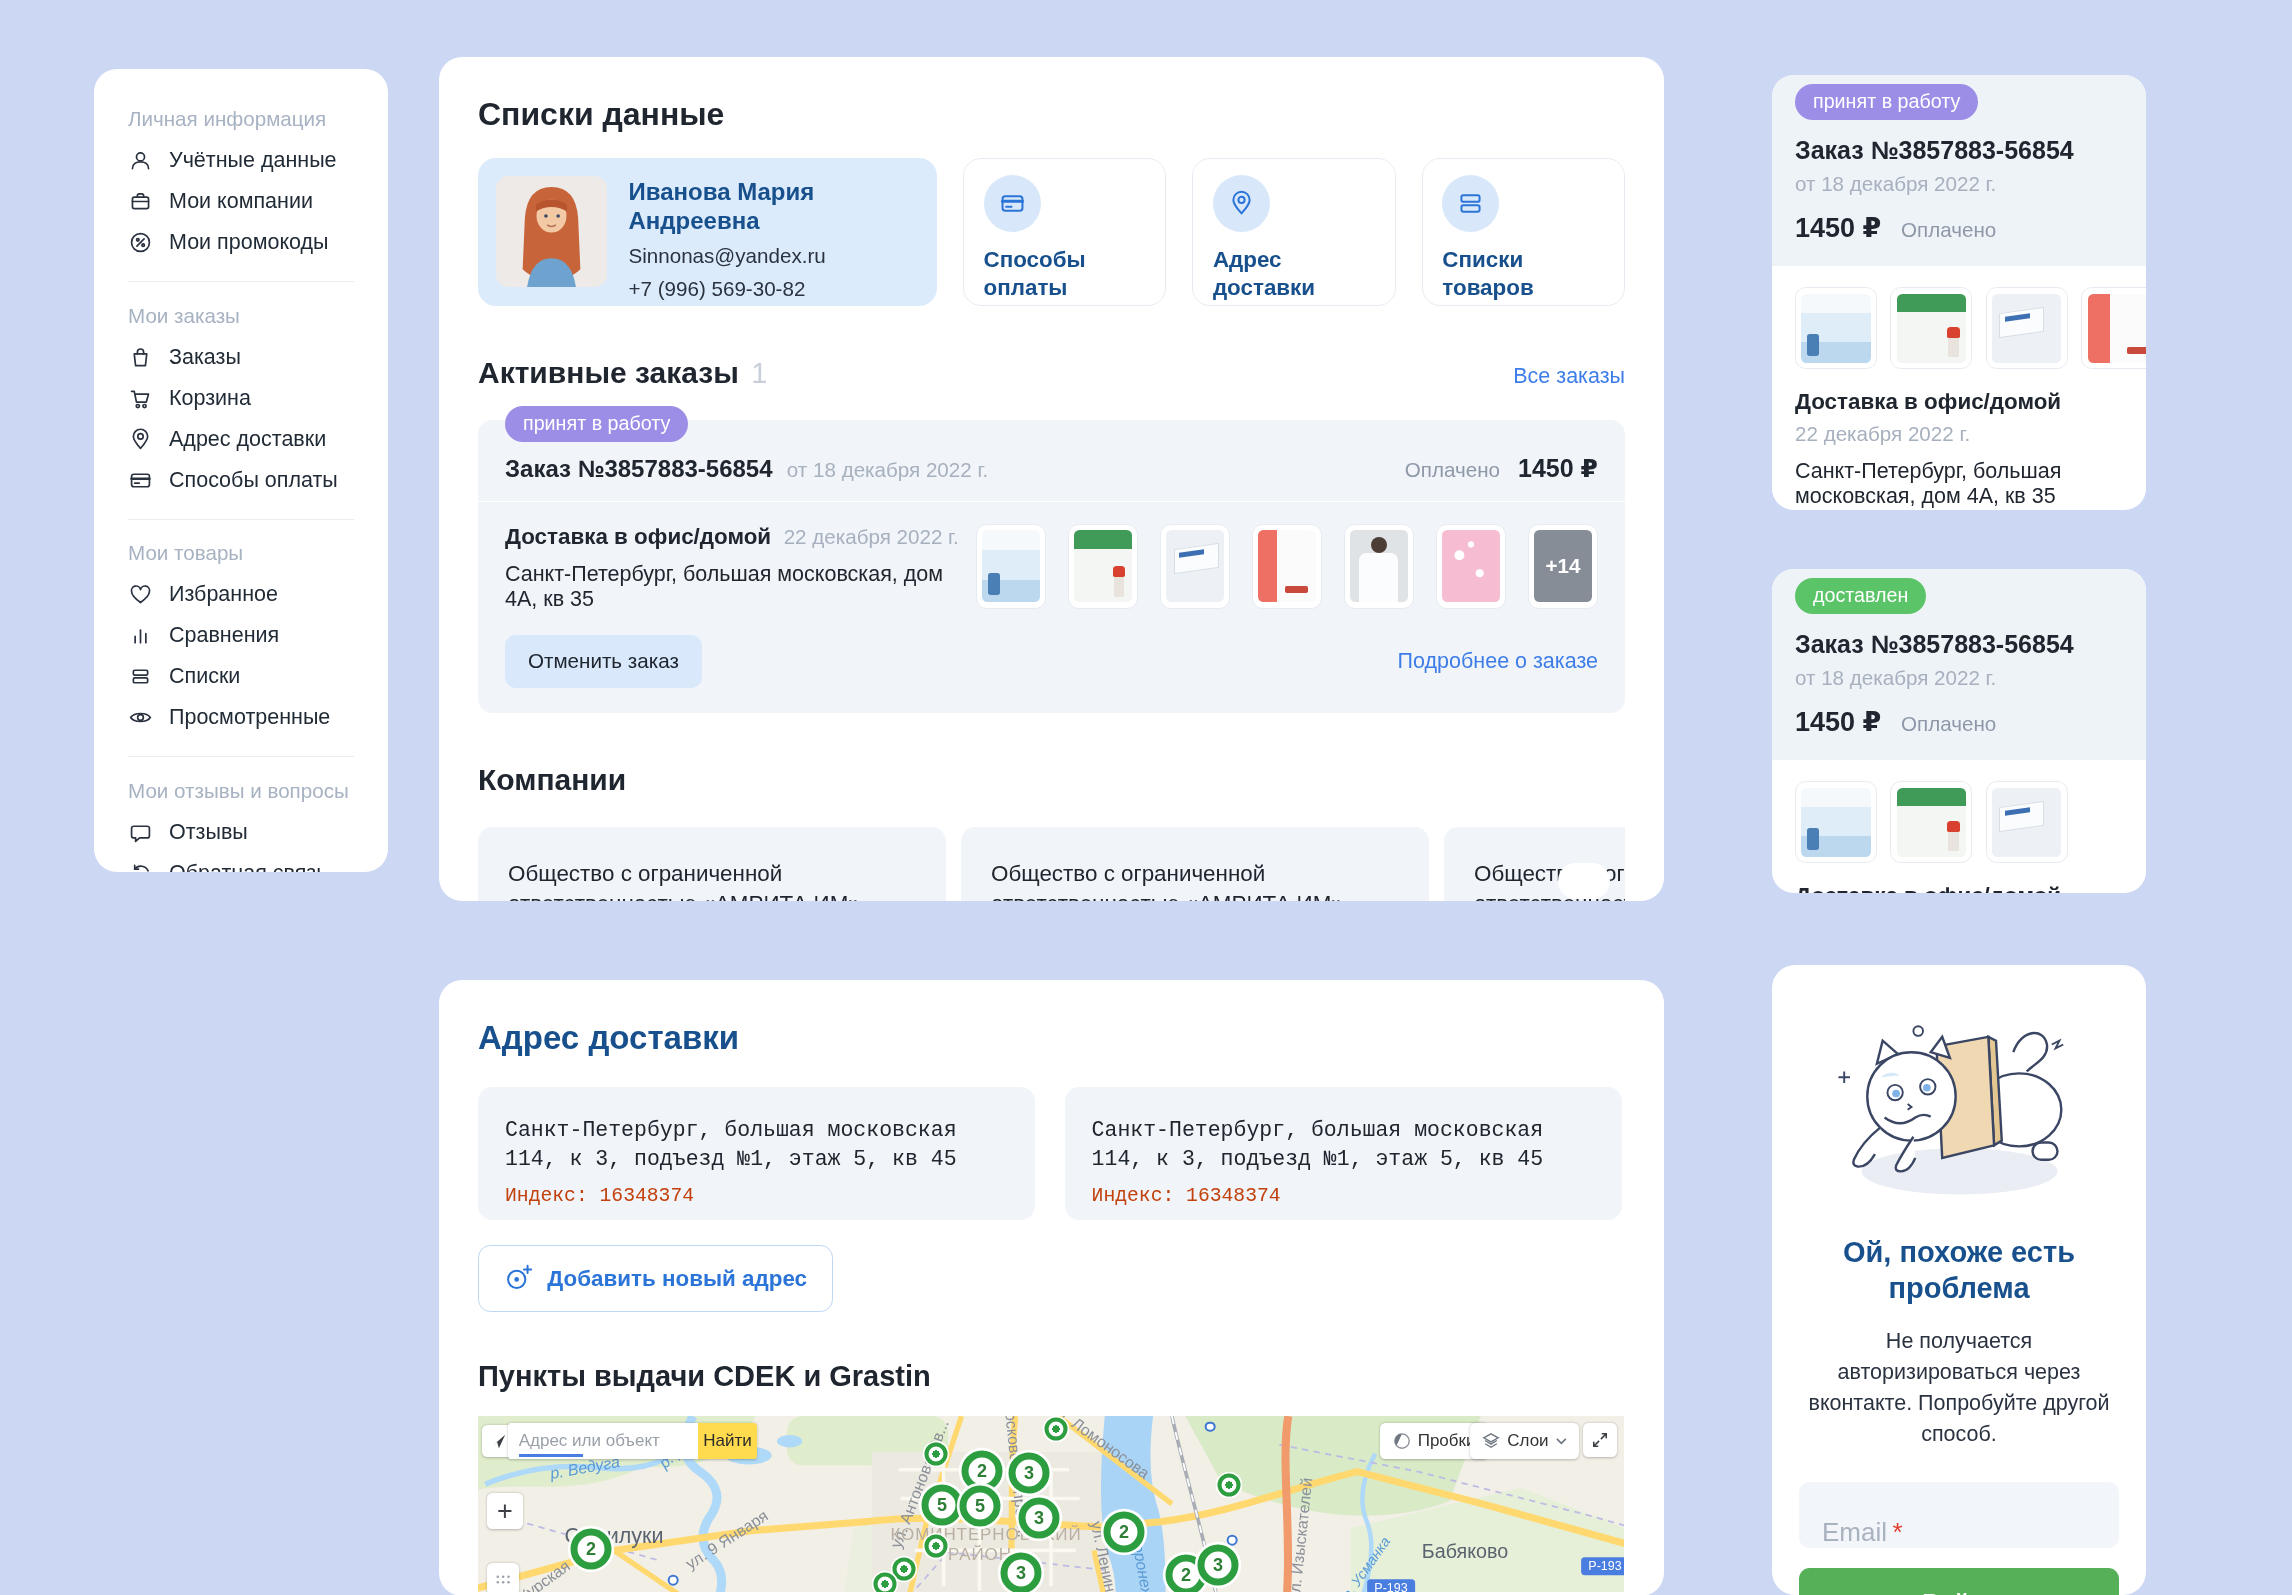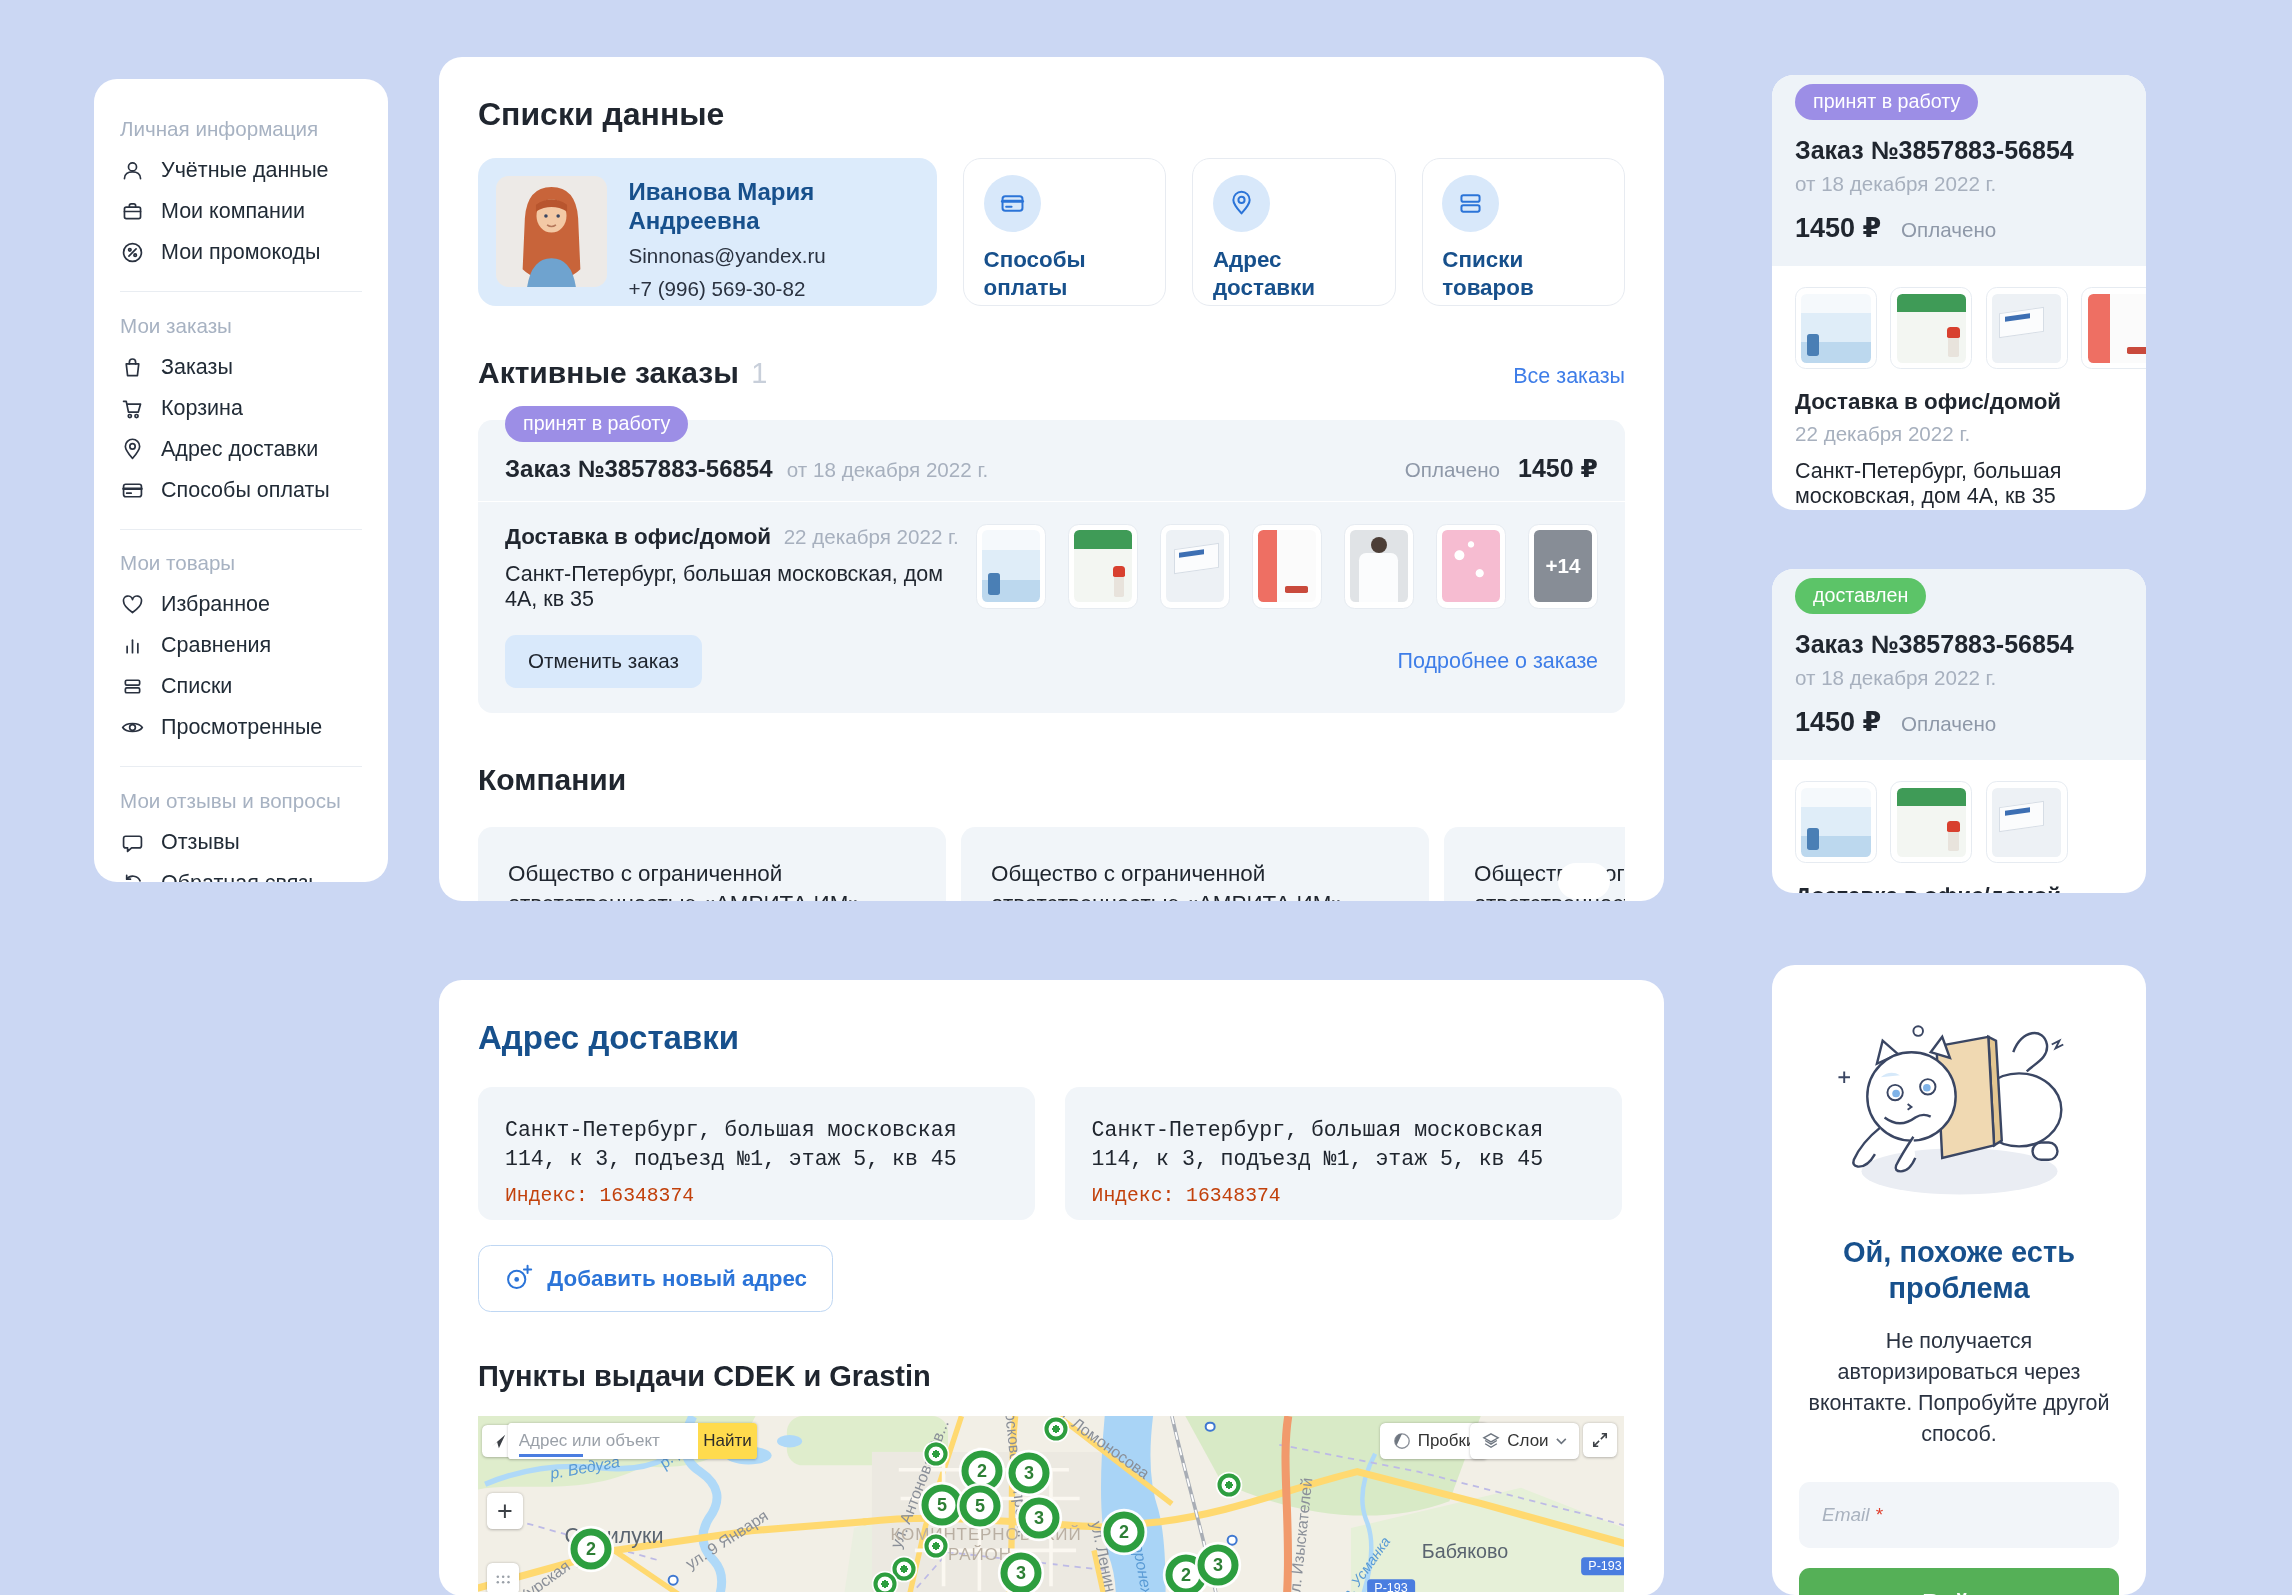--- a/index.html
+++ b/index.html
@@ -2,21 +2,21 @@
 <html style="font-size:14.3px"><head>
 <meta charset="utf-8">
 <style>
   * { box-sizing: border-box; margin: 0; padding: 0; }
   body { font-family: "Liberation Sans", "DejaVu Sans", sans-serif; background: #CBD7F3; }
   #stage { position: relative; width: 2293px; height: 1596px; background: #CBD7F3; overflow: hidden; }
 
   .card { background: #fff; border-radius: 23px; }
 
   
-  #sidebar { position: absolute; left: 94px; top: 79px; width: 294px; height: 803px; padding: 38px 26px; overflow: hidden; }
+  #sidebar { position: absolute; left: 94px; top: 69px; width: 294px; height: 803px; padding: 38px 34px; overflow: hidden; }
   .sb-section-title { color: #A7B2C2; font-size: 20.6px; margin-bottom: 9px; }
   .sb-item { display: flex; align-items: center; gap: 16px; height: 41px; color: #212B36; font-size: 21.5px; cursor: pointer; }
   .sb-item svg { flex: 0 0 25px; }
   .sb-divider { border-top: 0.9px solid #E9EDF2; margin: 18px 0 21.5px; }
 
   
   #main-card { position: absolute; left: 439px; top: 57px; width: 1225px; height: 844px; padding: 39px; overflow: hidden; }
   .h1 { font-size: 32px; font-weight: bold; color: #20262F; }
   .profile-row { display: flex; gap: 26px; margin-top: 25px; }
   .profile-card { width: 463px; height: 148px; background: #DCEBFB; border-radius: 18px; padding: 18px; display: flex; gap: 21.5px; }
@@ -123,21 +123,21 @@
   .ctl-ruler { left: 9px; top: 147px; width: 32px; height: 32px; }
   .ctl-pill { height: 36px; padding: 0 12.5px; gap: 7.2px; font-size: 17px; color: #333; top: 7.2px; }
   .ctl-traffic { right: 136px; }
   .ctl-layers { right: 45px; }
   .ctl-expand { right: 7.2px; top: 7.2px; width: 34px; height: 34px; }
 
   
   #problem-card { position: absolute; left: 1772px; top: 965px; width: 374px; height: 630px; padding: 38px 27px; overflow: hidden; text-align: center; }
   .problem-title { color: #17508C; font-size: 29px; font-weight: bold; line-height: 1.25; margin-top: 21.5px; }
   .problem-text { color: #2A3240; font-size: 21.5px; line-height: 1.45; margin-top: 19.7px; }
-  .email-box { margin-top: 32px; height: 66px; background: #F2F5F9; border-radius: 10.7px; display: flex; align-items: center; padding: 0 23px; font-size: 19px; color: #A9B2BF; cursor: text; font-style: italic; }
+  .email-box { margin-top: 32px; height: 66px; background: #F2F5F9; border-radius: 10.7px; display: flex; align-items: flex-end; padding: 0 23px; font-size: 26px; color: #A9B2BF; cursor: text; }
   .req-star { color: #E0402F; margin-left: 5.4px; }
   .btn-green { display: block; width: 100%; margin-top: 19.7px; height: 70px; background: #55B057; border: none; border-radius: 10.7px; color: #fff; font-size: 24px; font-weight: bold; font-family: inherit; cursor: pointer; }
 
   svg.icon { stroke: #2A3240; stroke-width: 1.9; fill: none; stroke-linecap: round; stroke-linejoin: round; }
   svg.icon-blue { stroke: #2B74D8; stroke-width: 2.2; fill: none; stroke-linecap: round; stroke-linejoin: round; }
 </style>
 </head>
 <body>
 
 <div id="stage">

